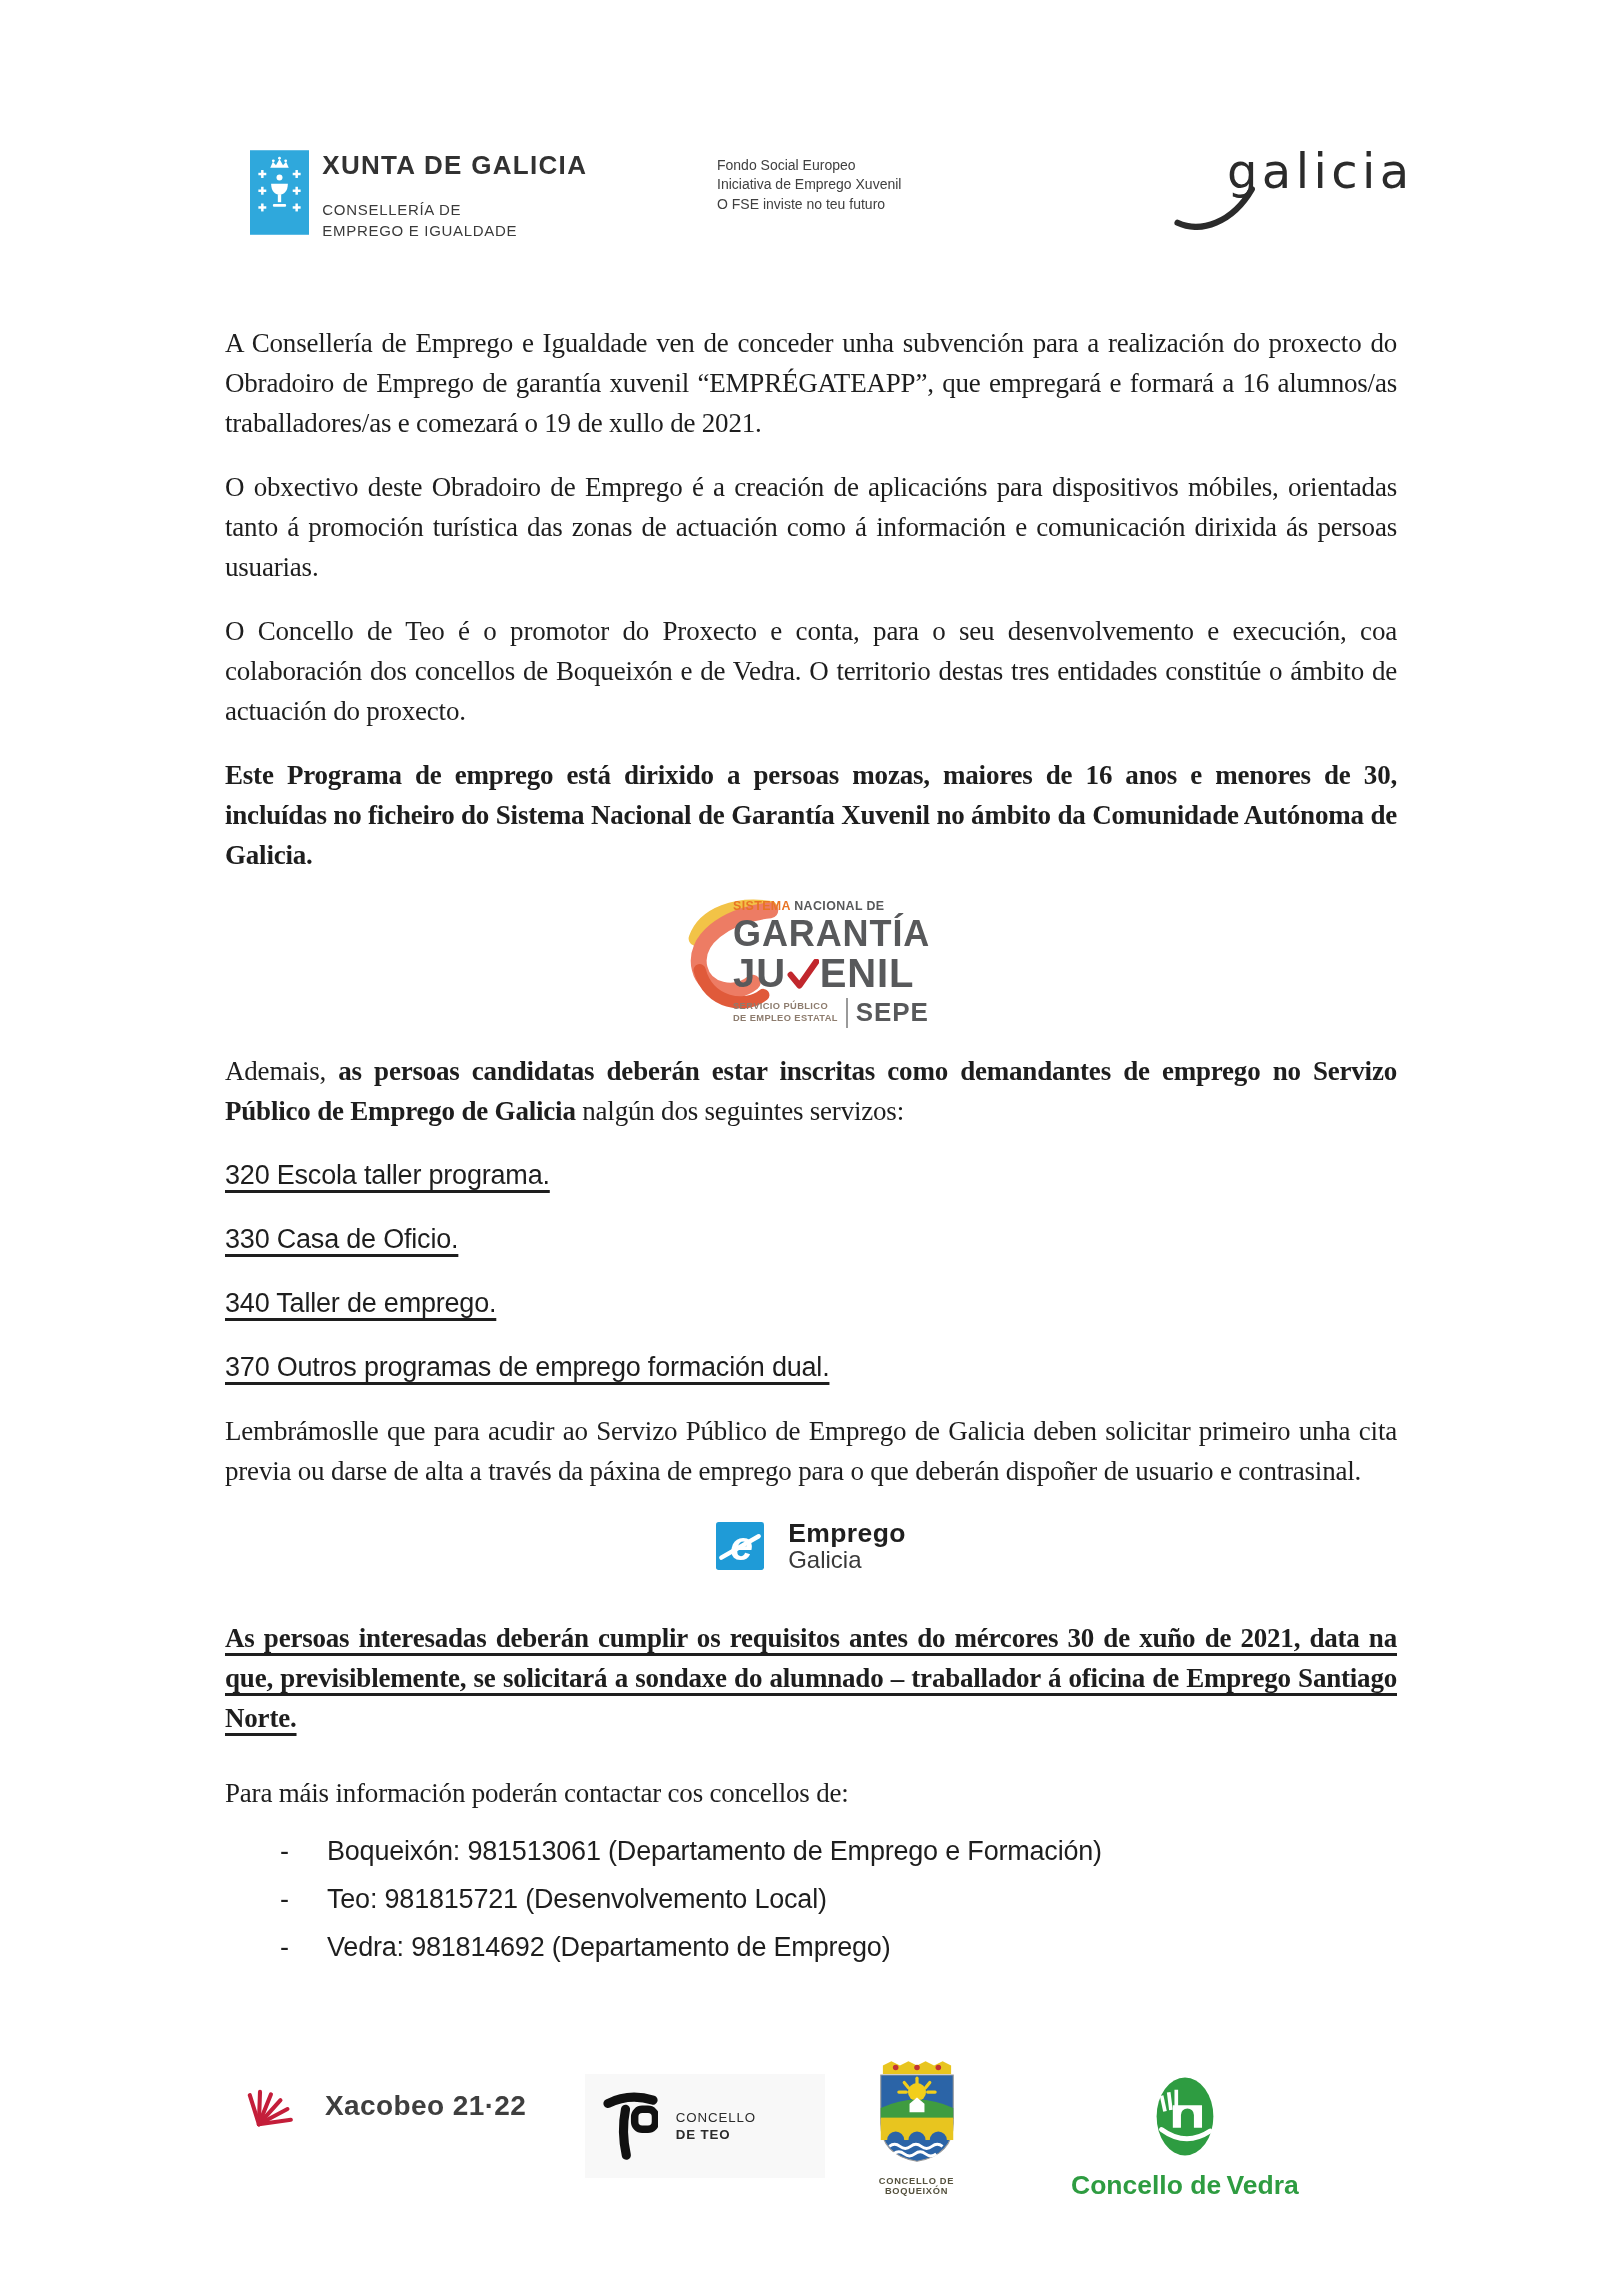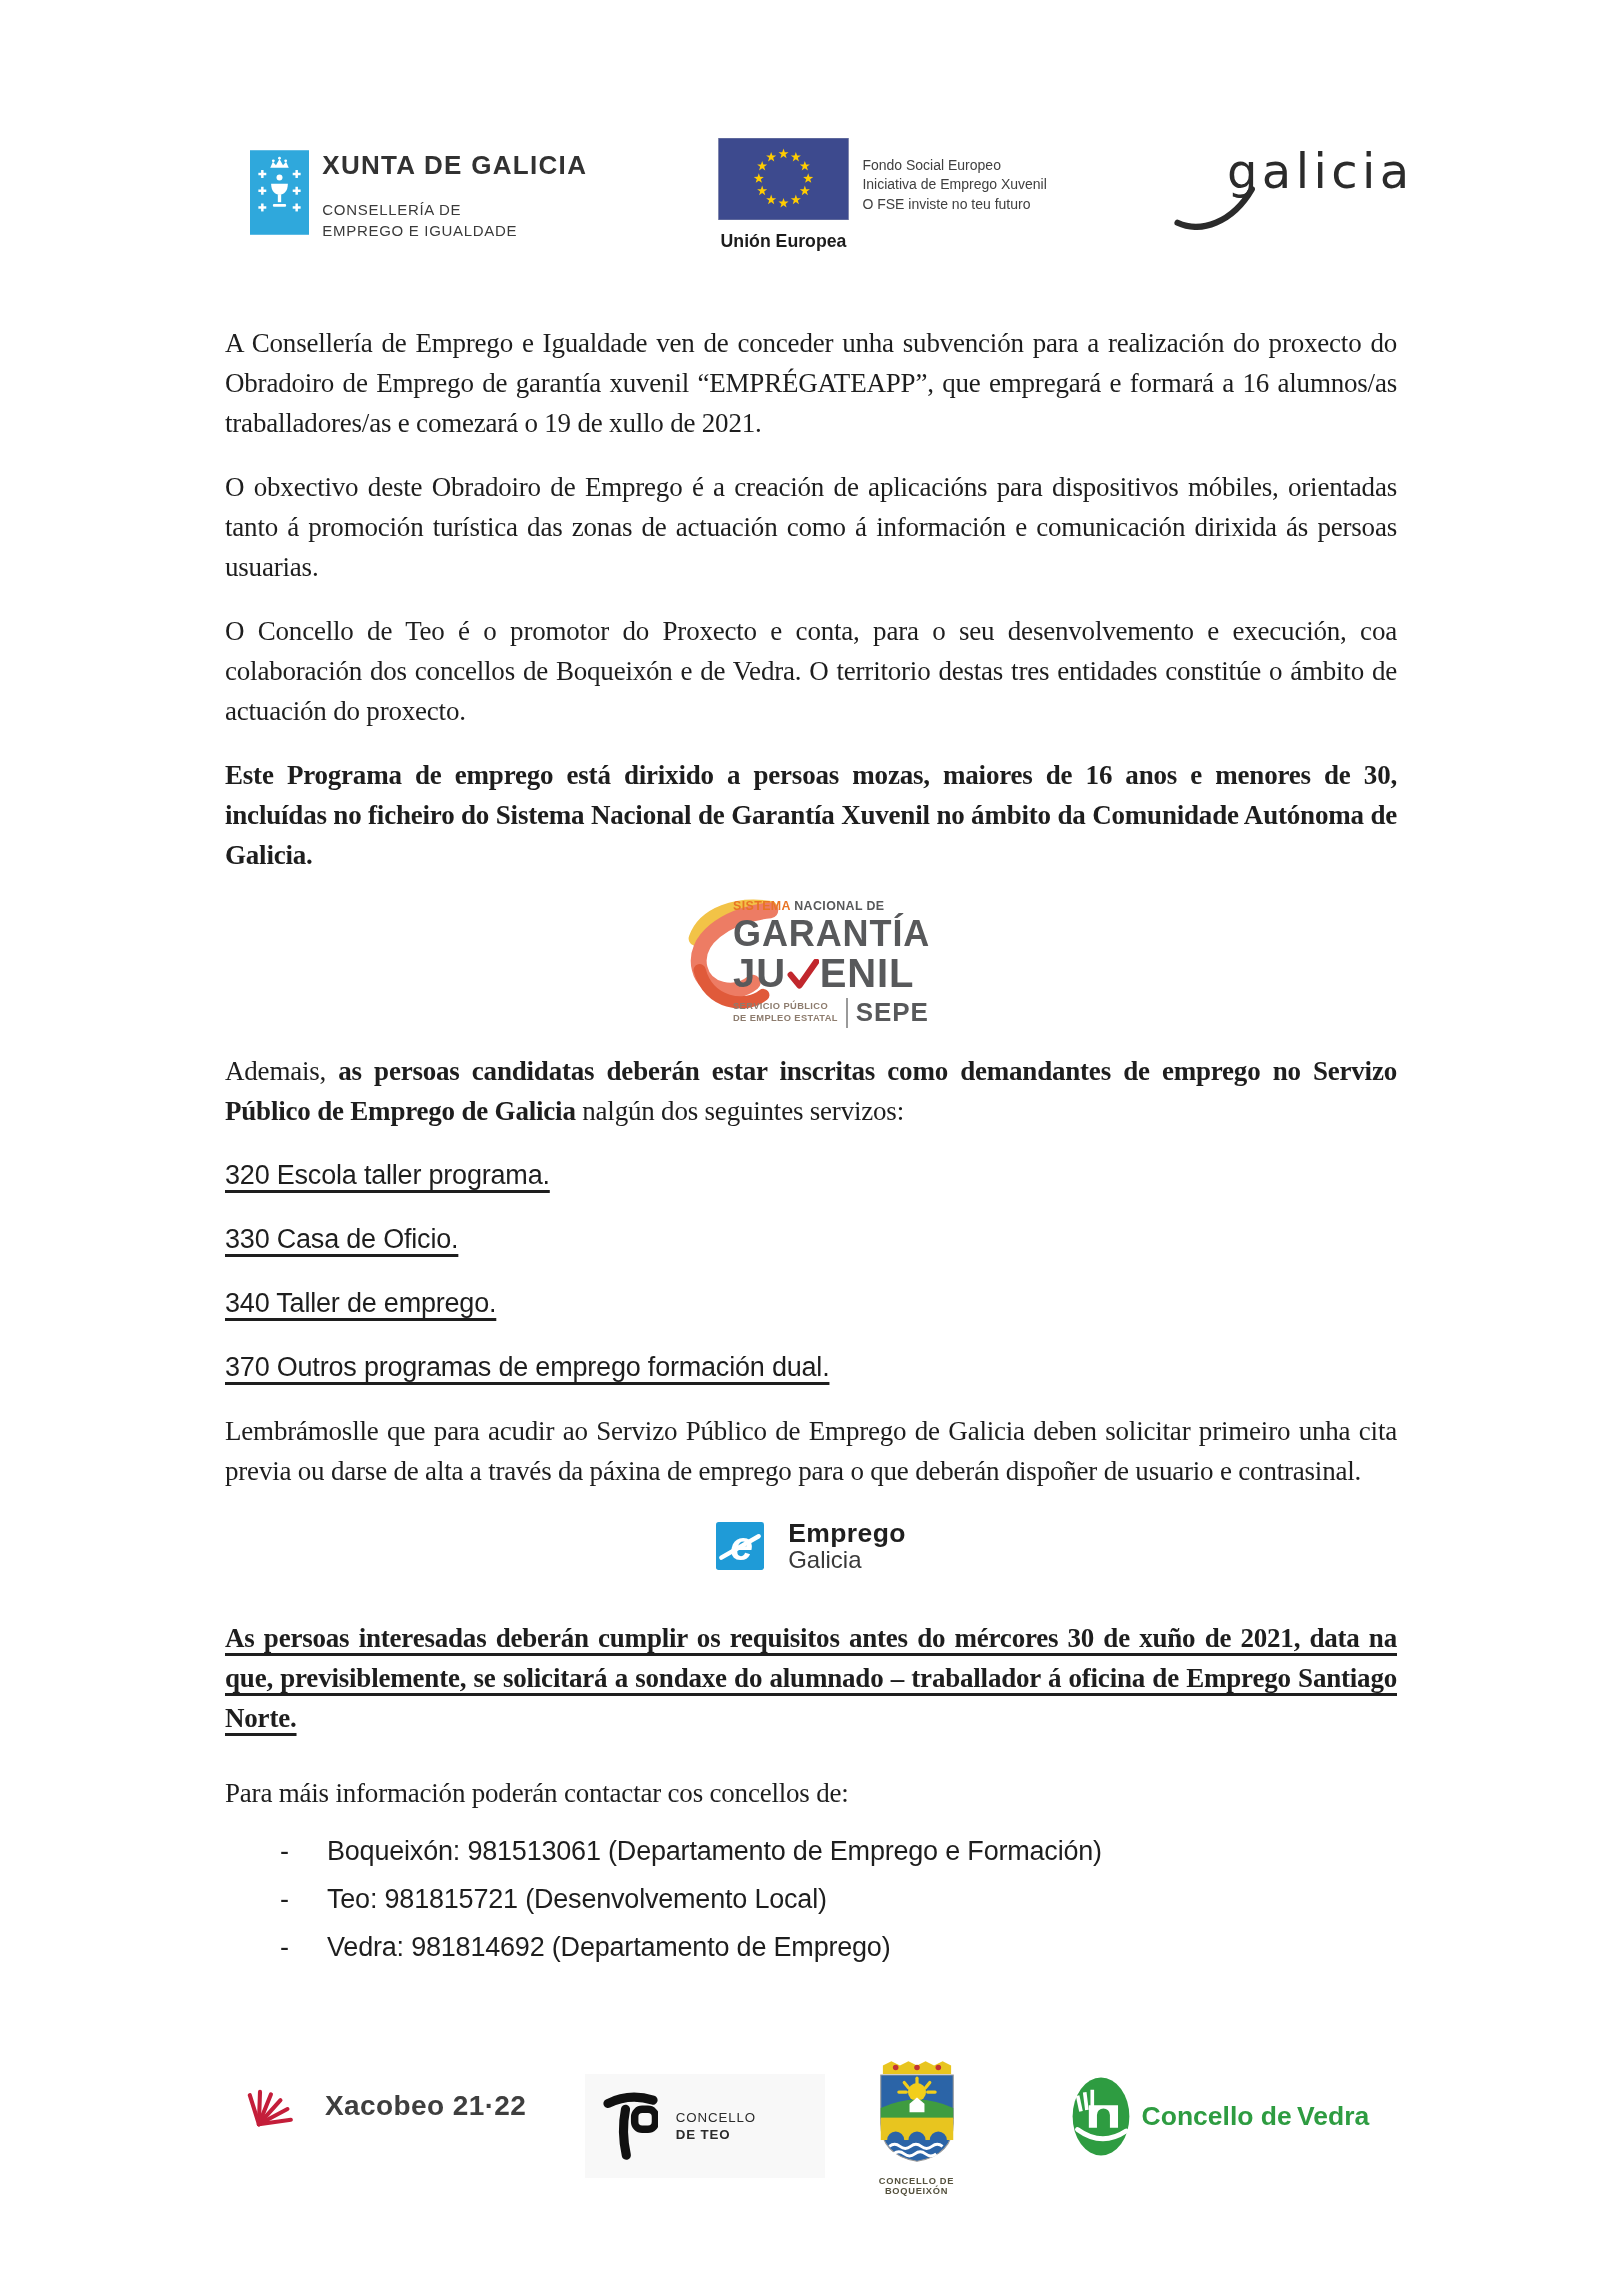--- a/index.html
+++ b/index.html
@@ -62,21 +62,21 @@
   
   .footer{position:absolute;left:0;top:2055px;width:1622px;height:168px;}
   .xacobeo{position:absolute;left:247px;top:25px;display:flex;align-items:center;gap:27px;}
   .xacobeo-text{font-size:28px;font-weight:600;color:#3f3f3f;letter-spacing:0.4px;}
   .teo{position:absolute;left:585px;top:19.4px;width:240px;height:104px;background:#f8f8f8;
        display:flex;align-items:center;gap:18px;padding:5.3px 12.4px 5.3px 17.7px;box-sizing:border-box;}
   .teo-text{font-size:13.3px;letter-spacing:0.9px;color:#2b2b2b;line-height:17px;}
   .teo-b{font-weight:700;}
   .boqueixon{position:absolute;left:850px;top:3.5px;width:133px;text-align:center;}
   .boq-caption{margin-top:4.4px;font-size:9.3px;font-weight:700;letter-spacing:0.7px;color:#55523e;}
-  .vedra{position:absolute;left:1071px;top:17.7px;display:flex;align-items:center;gap:10.6px;}
+  .vedra{position:absolute;left:1071px;top:17.7px;display:flex;align-items:center;gap:10.6px;flex-direction:column;}
   .vedra-text{font-size:26.5px;font-weight:600;color:#2e9c41;}
   .vedra-b{font-weight:800;margin-left:5.3px;}
 </style>
 </head>
 <body>
 
 <div class="page">
 
   <div class="hdr-block xunta">
     <svg width="59" height="85" viewBox="0 0 67 96">
@@ -107,41 +107,20 @@
       </g>
     </svg>
     <div class="xunta-text">
       <div class="xunta-title">XUNTA DE GALICIA</div>
       <div class="xunta-sub">CONSELLERÍA DE</div>
       <div class="xunta-sub">EMPREGO E IGUALDADE</div>
     </div>
   </div>
 
   <div class="hdr-block eu">
-    <div class="eu-left">
-      <svg width="131" height="82" viewBox="0 0 148 93">
-        <defs>
-          <polygon id="eustar" fill="#FFCC00" points="0,-6 1.41,-1.94 5.71,-1.85 2.28,0.74 3.53,4.85 0,2.4 -3.53,4.85 -2.28,0.74 -5.71,-1.85 -1.41,-1.94"></polygon>
-        </defs>
-        <rect x="0" y="0" width="148" height="93" fill="#3D4A8E" stroke="#8a8fb0" stroke-width="1"></rect>
-        <use href="#eustar" transform="translate(74,18)"></use>
-        <use href="#eustar" transform="translate(88,21.8)"></use>
-        <use href="#eustar" transform="translate(98.2,32)"></use>
-        <use href="#eustar" transform="translate(102,46)"></use>
-        <use href="#eustar" transform="translate(98.2,60)"></use>
-        <use href="#eustar" transform="translate(88,70.2)"></use>
-        <use href="#eustar" transform="translate(74,74)"></use>
-        <use href="#eustar" transform="translate(60,70.2)"></use>
-        <use href="#eustar" transform="translate(49.8,60)"></use>
-        <use href="#eustar" transform="translate(46,46)"></use>
-        <use href="#eustar" transform="translate(49.8,32)"></use>
-        <use href="#eustar" transform="translate(60,21.8)"></use>
-      </svg>
-      <div class="eu-caption">Unión Europea</div>
-    </div>
     <div class="eu-lines">
       <div>Fondo Social Europeo</div>
       <div>Iniciativa de Emprego Xuvenil</div>
       <div>O FSE inviste no teu futuro</div>
     </div>
   </div>
 
   <div class="galicia">
     <svg class="galicia-swoosh" width="115" height="48" viewBox="0 0 130 54">
       <path d="M4 46 C30 58 66 46 88 8" stroke="#2b2b2b" stroke-width="7" fill="none" stroke-linecap="round"></path>

